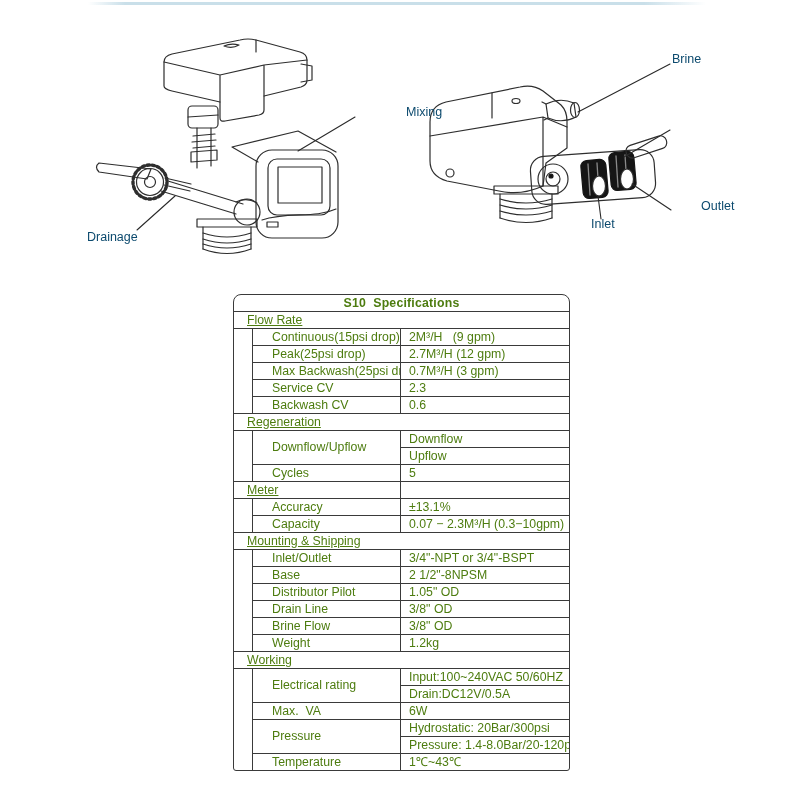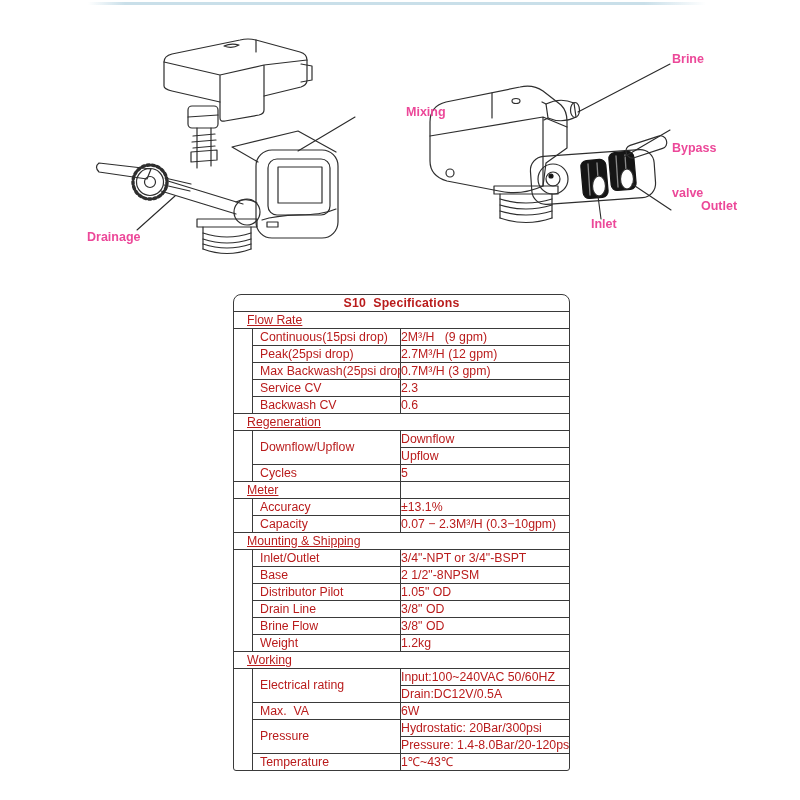--- a/index.html
+++ b/index.html
@@ -10,31 +10,31 @@
     background:linear-gradient(to right, rgba(201,223,233,0), #c9dfe9 6%, #c9dfe9 90%, rgba(201,223,233,0)); }
 
   svg.diagram-art { position:absolute; left:0; top:0; }
   .art path, .art rect, .art circle, .art ellipse { stroke:#2e2e2e; fill:none; stroke-width:1.2; stroke-linejoin:round; stroke-linecap:round; }
   .art .dark { fill:#151515; stroke:#151515; }
   .art .whitefill { fill:#ffffff; }
   .art .teeth { stroke-dasharray:2.5 2.6; stroke-width:3.4; }
   .art .leader { stroke:#2a2a2a; stroke-width:1.1; }
   .art .stripe { stroke:#8a8a8a; stroke-width:1.3; }
 
-  .diagram-label { position:absolute; font-size:12.5px; font-weight:bold; color:#ec4899; line-height:15px; white-space:pre; }
+  .diagram-label { position:absolute; font-size:12.5px; font-weight:normal; color:#0c4a6e; line-height:15px; white-space:pre; }
 
   .spec-wrap { position:absolute; left:233px; top:294px; width:337px;
     border:1.5px solid #3a3a3a; border-radius:8px 8px 3px 3px; overflow:hidden; background:#fff; }
   table.spec { border-collapse:collapse; width:calc(100% + 2px); margin:-1px; table-layout:fixed; }
-  table.spec td { border:1px solid #3a3a3a; font-size:12.3px; color:#b91c1c; height:17px;
+  table.spec td { border:1px solid #3a3a3a; font-size:12.3px; color:#4d7c0f; height:17px;
     line-height:13px; vertical-align:middle; white-space:pre; overflow:hidden; }
   td.title-cell { height:30px; text-align:center; font-weight:bold; font-size:16px; letter-spacing:0.2px; }
   td.sec { padding-left:13px; font-size:12.5px;text-decoration:underline; }
-  td.lab { padding-left:7px; }
-  td.val { padding-left:0; }
+  td.lab { padding-left:19px; }
+  td.val { padding-left:8px; }
   td.indent { padding:0; }
 </style>
 </head>
 <body>
 
 <div id="page">
 
   <div class="top-line"></div>
 
   <svg class="diagram-art art" width="800" height="285" viewBox="0 0 800 285">
@@ -109,24 +109,20 @@
       <path class="leader" d="M670,64 L578,112"></path>
       <path class="leader" d="M670,130 L624,157"></path>
       <path class="leader" d="M671,210 L632,184"></path>
       <path class="leader" d="M601,219 L598,196"></path>
     </g>
   </svg>
 
   <div class="diagram-label" style="left:358px; top:105px;margin-left:48px;">Mixing</div>
   <div class="diagram-label" style="left:87px; top:230px;">Drainage</div>
   <div class="diagram-label" style="left:672px; top:52px;">Brine</div>
-  <div class="diagram-label" style="left:672px; top:111px;">
-    <div>Bypass</div>
-    <div>valve</div>
-  </div>
   <div class="diagram-label" style="left:701px; top:199px;">Outlet</div>
   <div class="diagram-label" style="left:591px; top:217px;">Inlet</div>
 
   <div class="spec-wrap">
     <table class="spec">
       <colgroup>
           <col style="width:19px">
           <col style="width:148px">
           <col>
         </colgroup>

